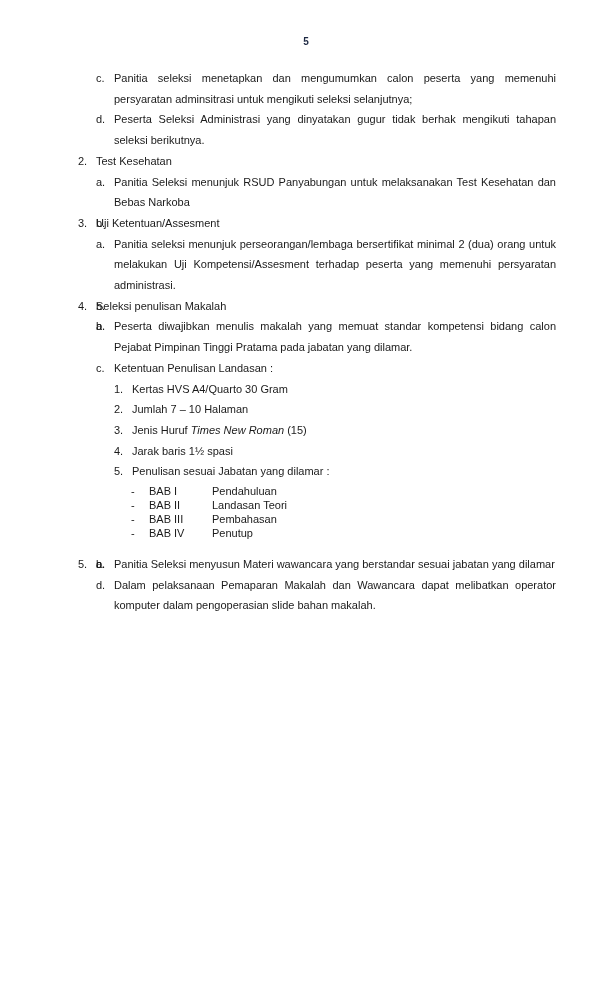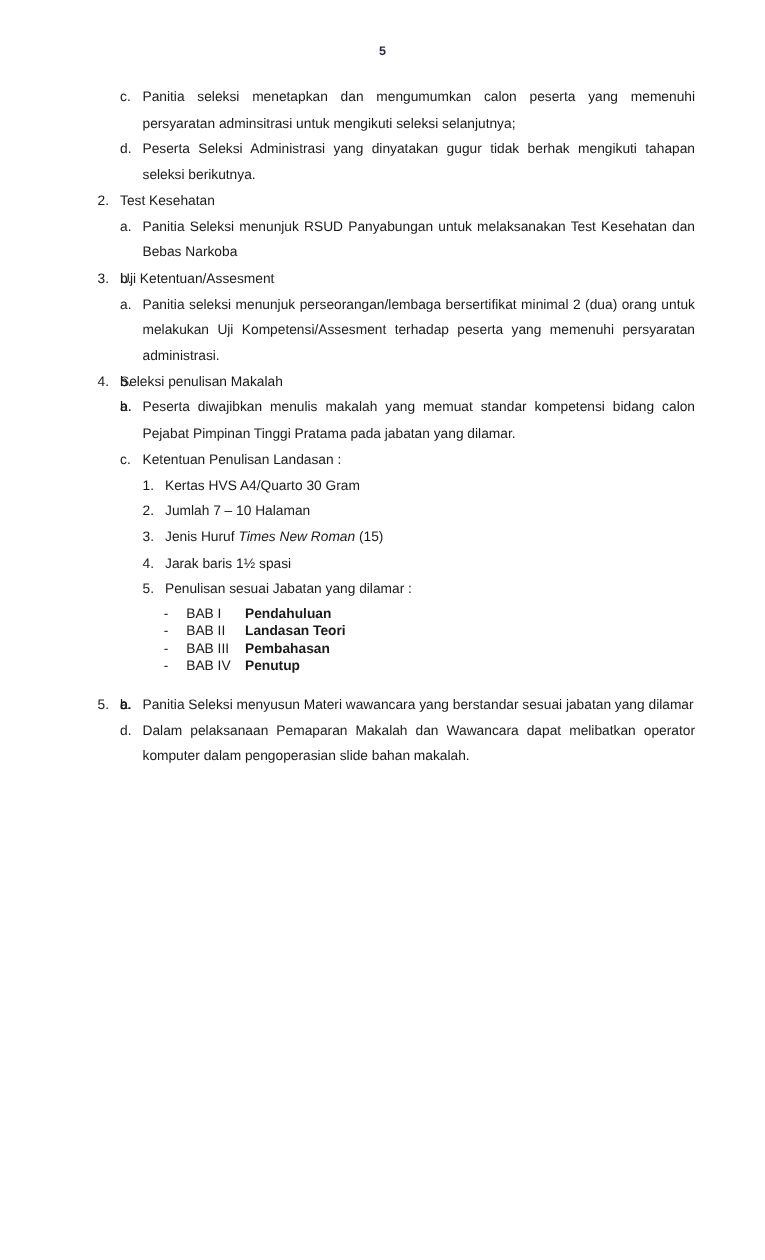--- a/index.html
+++ b/index.html
@@ -13,21 +13,21 @@
   .lvl1 { padding-left: 18px; }
   .lvl1 > .mk { left: 0; }
   .lvl2 { padding-left: 36px; }
   .lvl2 > .mk { left: 18px; }
   .lvl3 { padding-left: 54px; text-align: left; }
   .lvl3 > .mk { left: 36px; }
   .bab-list { margin: 2px 0 6px 0; }
   .bab { position: relative; line-height: 14px; height: 14px; }
   .bab .dash { position: absolute; left: 53px; }
   .bab .lbl { position: absolute; left: 71px; }
-  .bab .ttl { position: absolute; left: 118px; font-weight: bold; }
+  .bab .ttl { position: absolute; left: 134px; }
   .gap { height: 8px; }
   i { font-style: italic; }
 </style>
 </head>
 <body>
 
 <div class="page-num">5</div>
 
 <div class="content">
 

